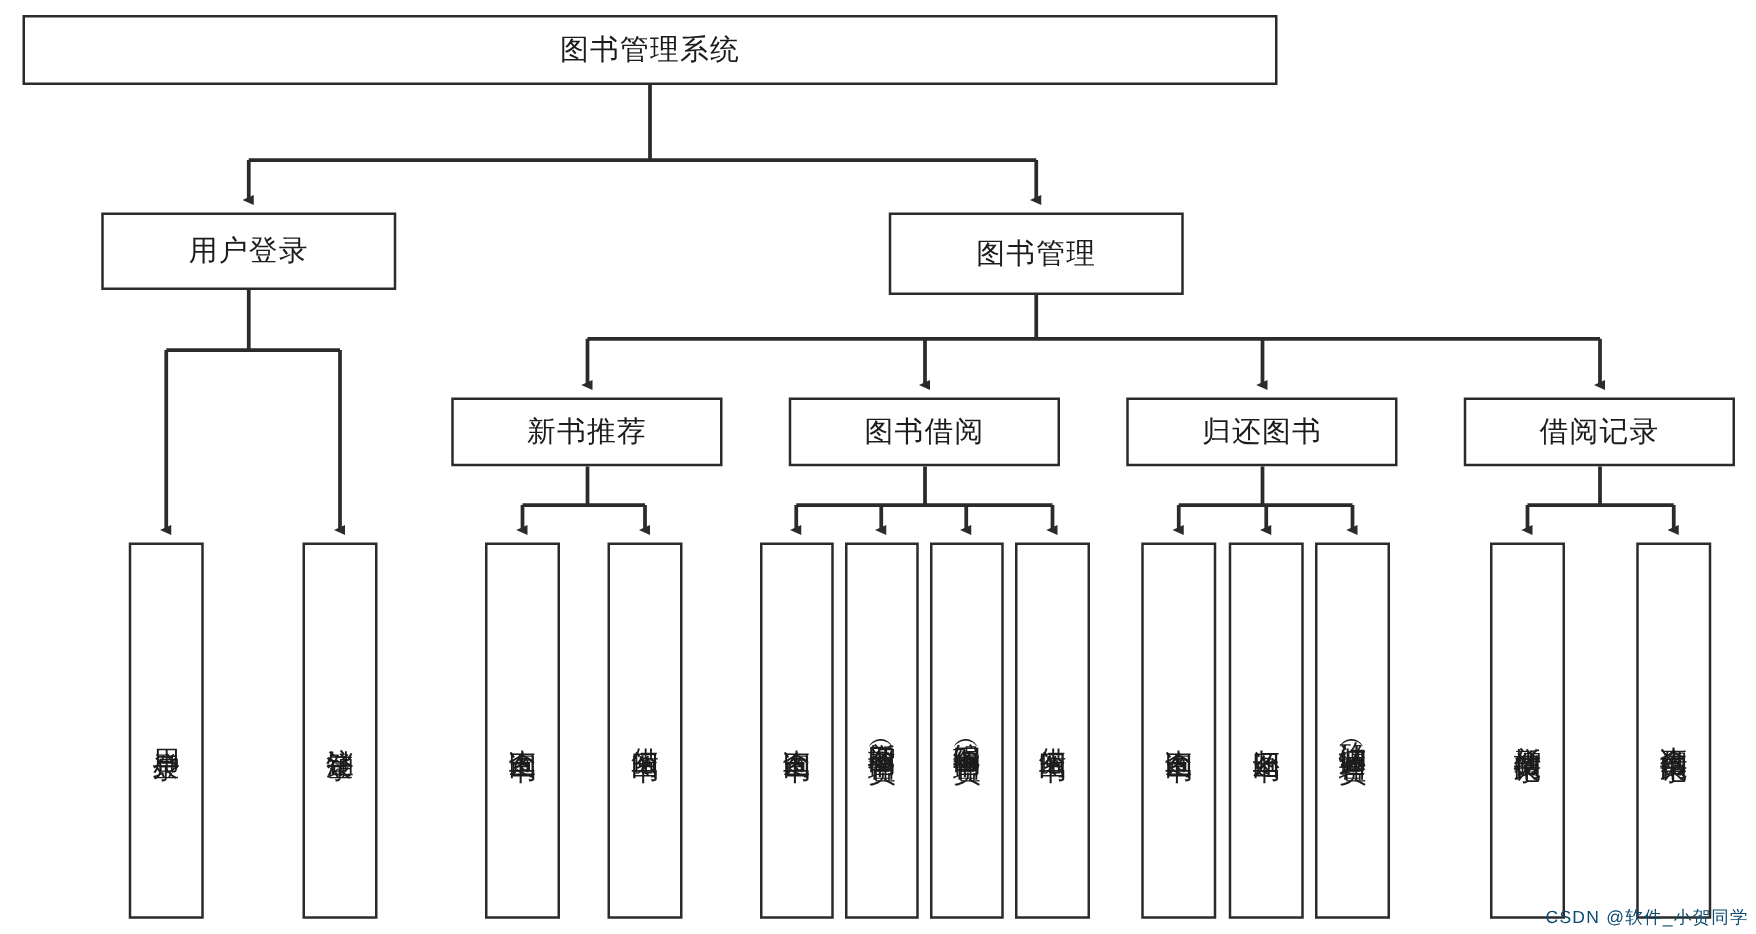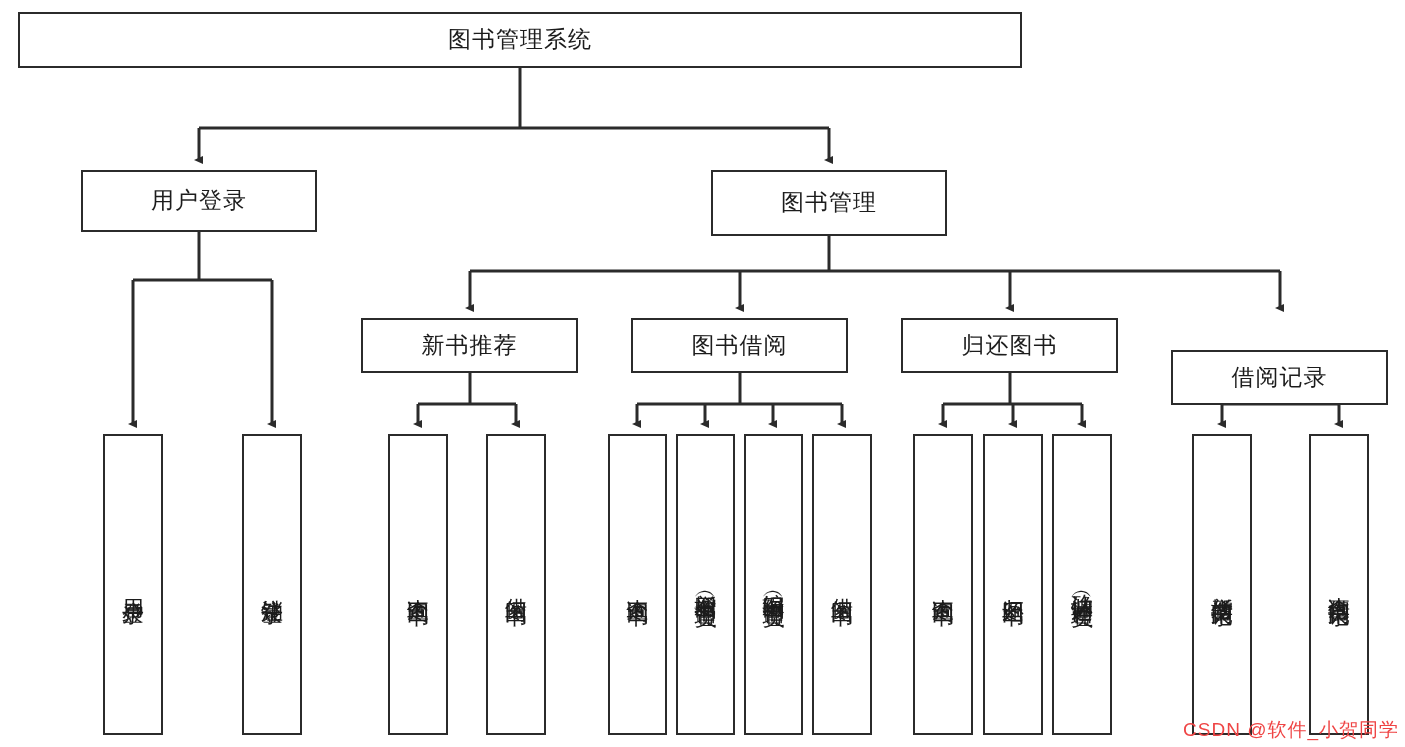--- a/index.html
+++ b/index.html
@@ -48,22 +48,22 @@
   }
   .node.v span{
     writing-mode:vertical-rl;
     text-orientation:upright;
     display:block;
   }
   .watermark{
     position:absolute;
     right:6px;
     bottom:4px;
-    font-size:19px;
-    color:#ef4444;
+    font-size:14px;
+    color:#0c4a6e;
     letter-spacing:1px;
     white-space:nowrap;
     margin-left:36px;
   }
 </style>
 </head>
 <body>
 
 <div id="diagram">
 
@@ -120,21 +120,21 @@
   </svg>
 
   <div class="node h root" style="left:18px;top:12px;width:1004px;height:56px;">图书管理系统</div>
 
   <div class="node h" style="left:81px;top:170px;width:236px;height:62px;">用户登录</div>
   <div class="node h" style="left:711px;top:170px;width:236px;height:66px;">图书管理</div>
 
   <div class="node h" style="left:361px;top:318px;width:217px;height:55px;">新书推荐</div>
   <div class="node h" style="left:631px;top:318px;width:217px;height:55px;">图书借阅</div>
   <div class="node h" style="left:901px;top:318px;width:217px;height:55px;">归还图书</div>
-  <div class="node h" style="left:1171px;top:318px;width:217px;height:55px;margin-top:32px;">借阅记录</div>
+  <div class="node h" style="left:1171px;top:318px;width:217px;height:55px;">借阅记录</div>
 
   <div class="node v" style="left:103px;top:434px;width:60px;height:301px;">
     <span>用户登录</span>
   </div>
   <div class="node v" style="left:242px;top:434px;width:60px;height:301px;">
     <span>注销登录</span>
   </div>
 
   <div class="node v" style="left:388px;top:434px;width:60px;height:301px;">
     <span>查询图书</span>

